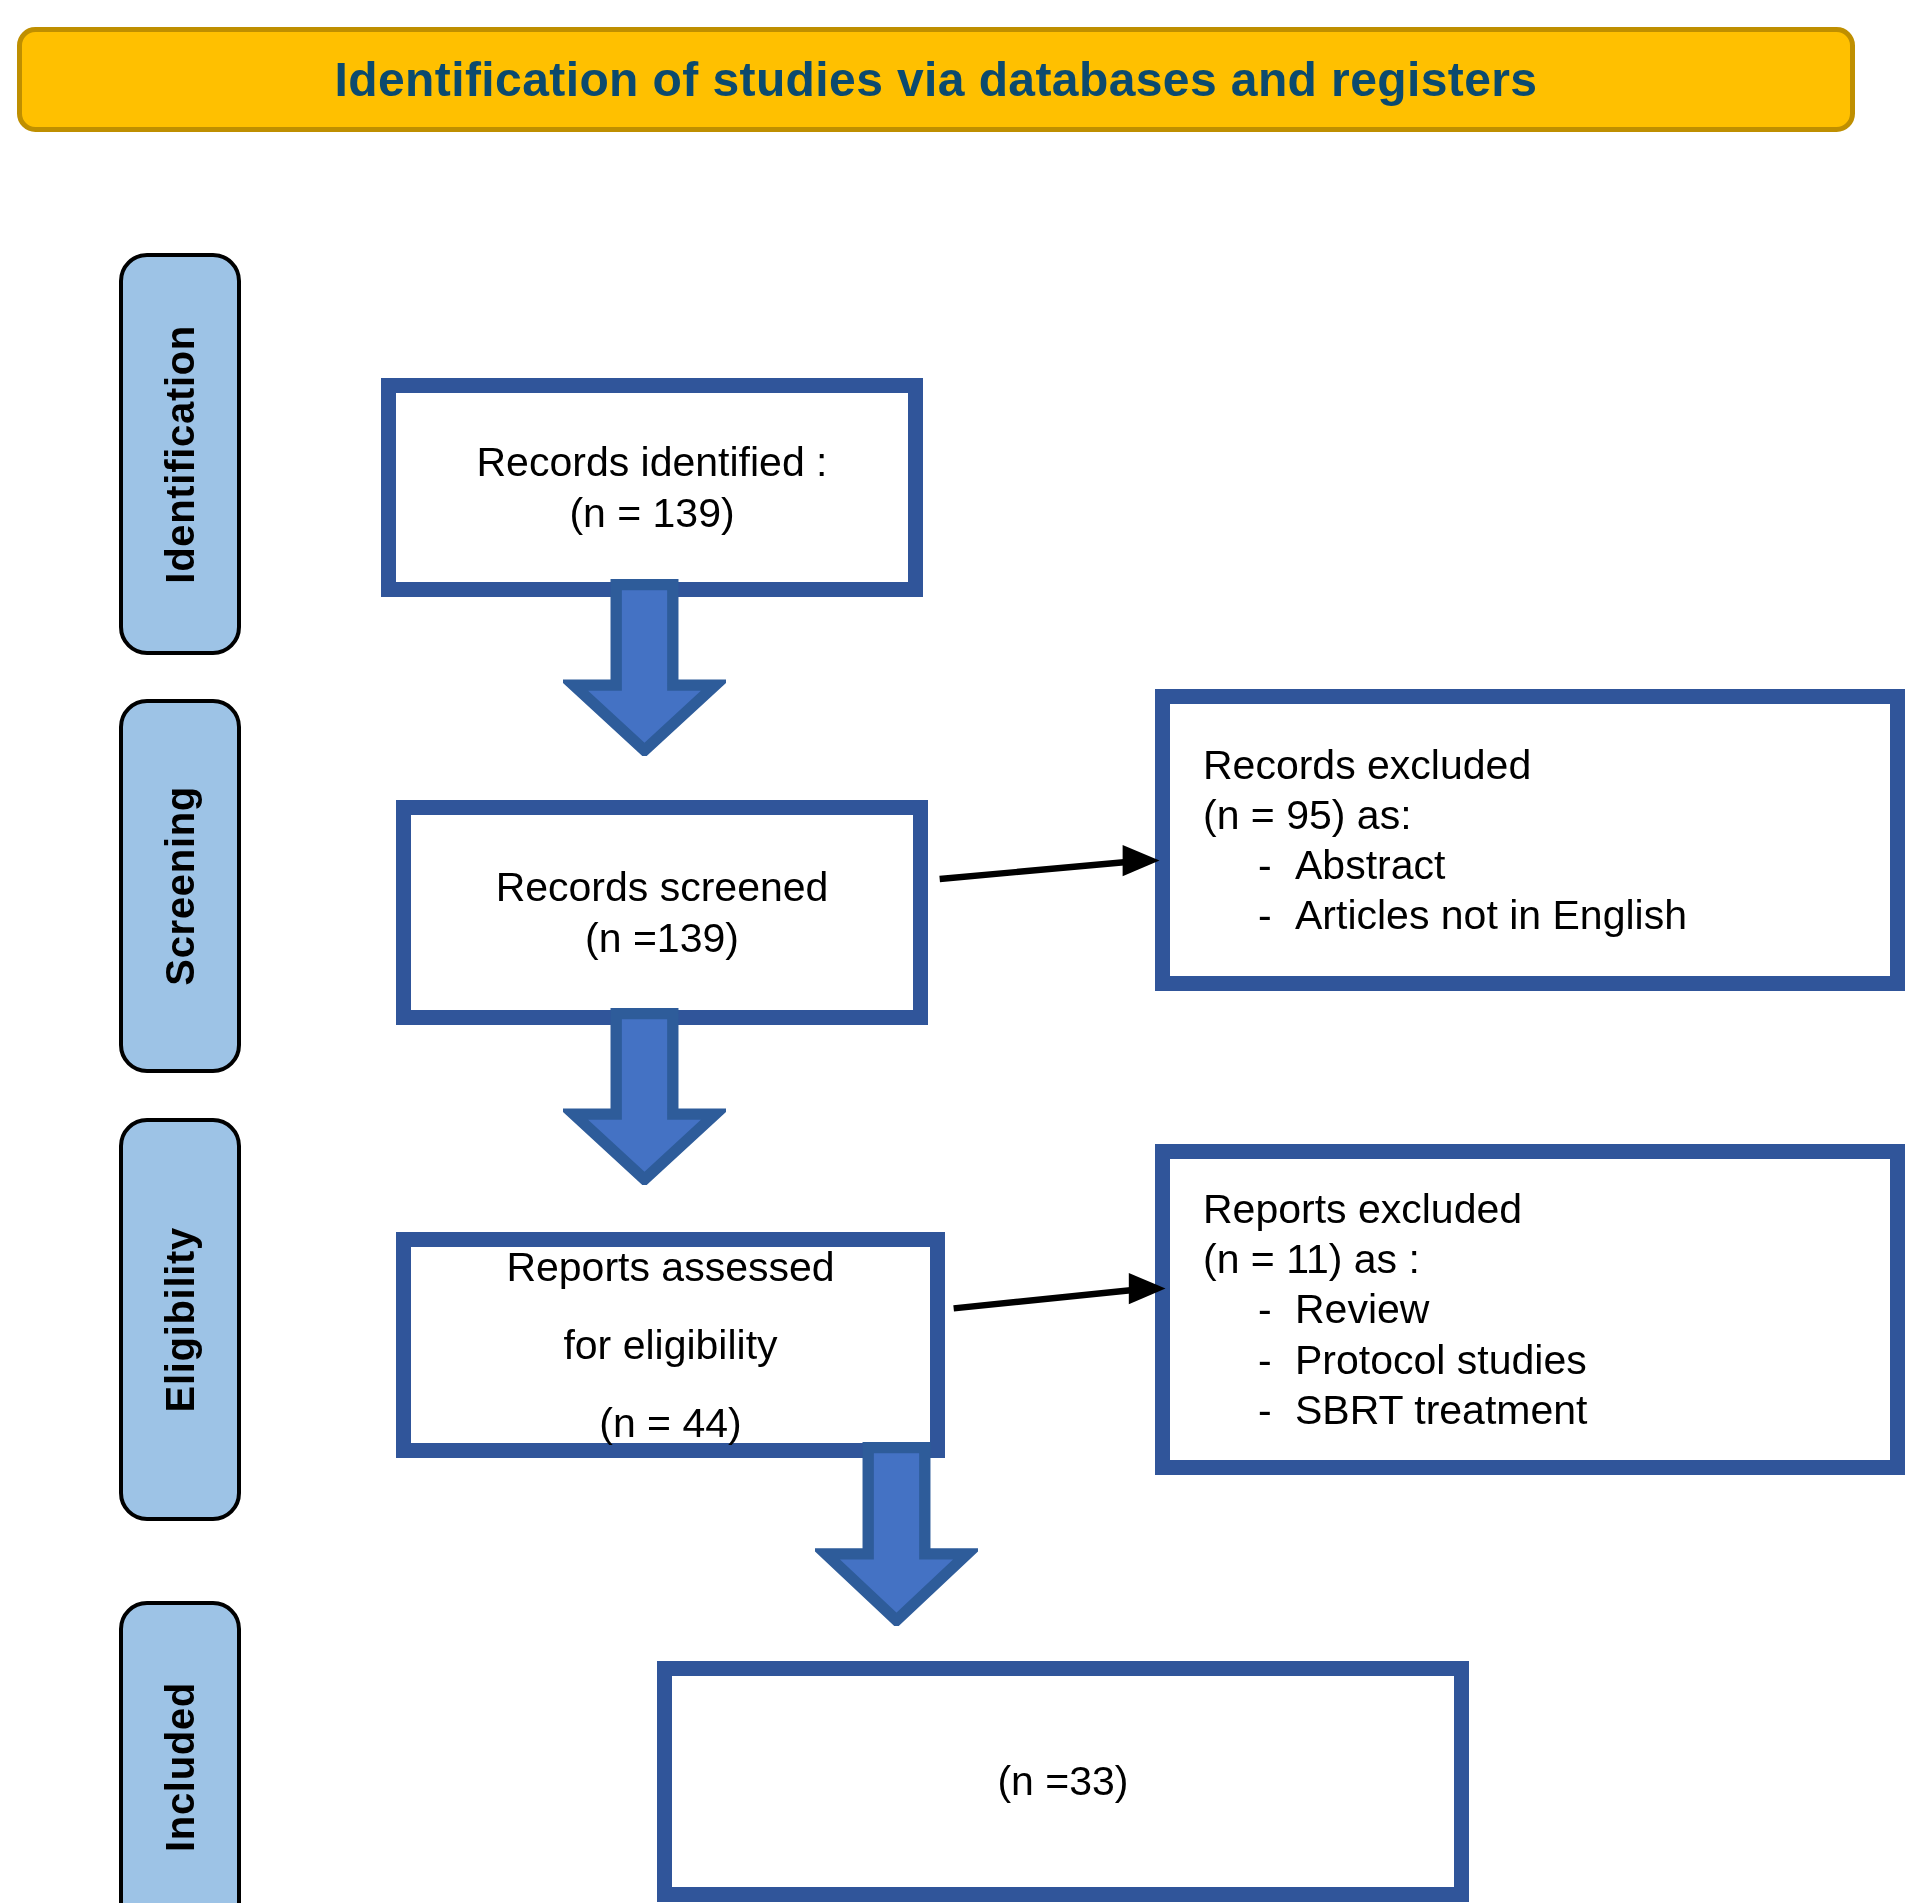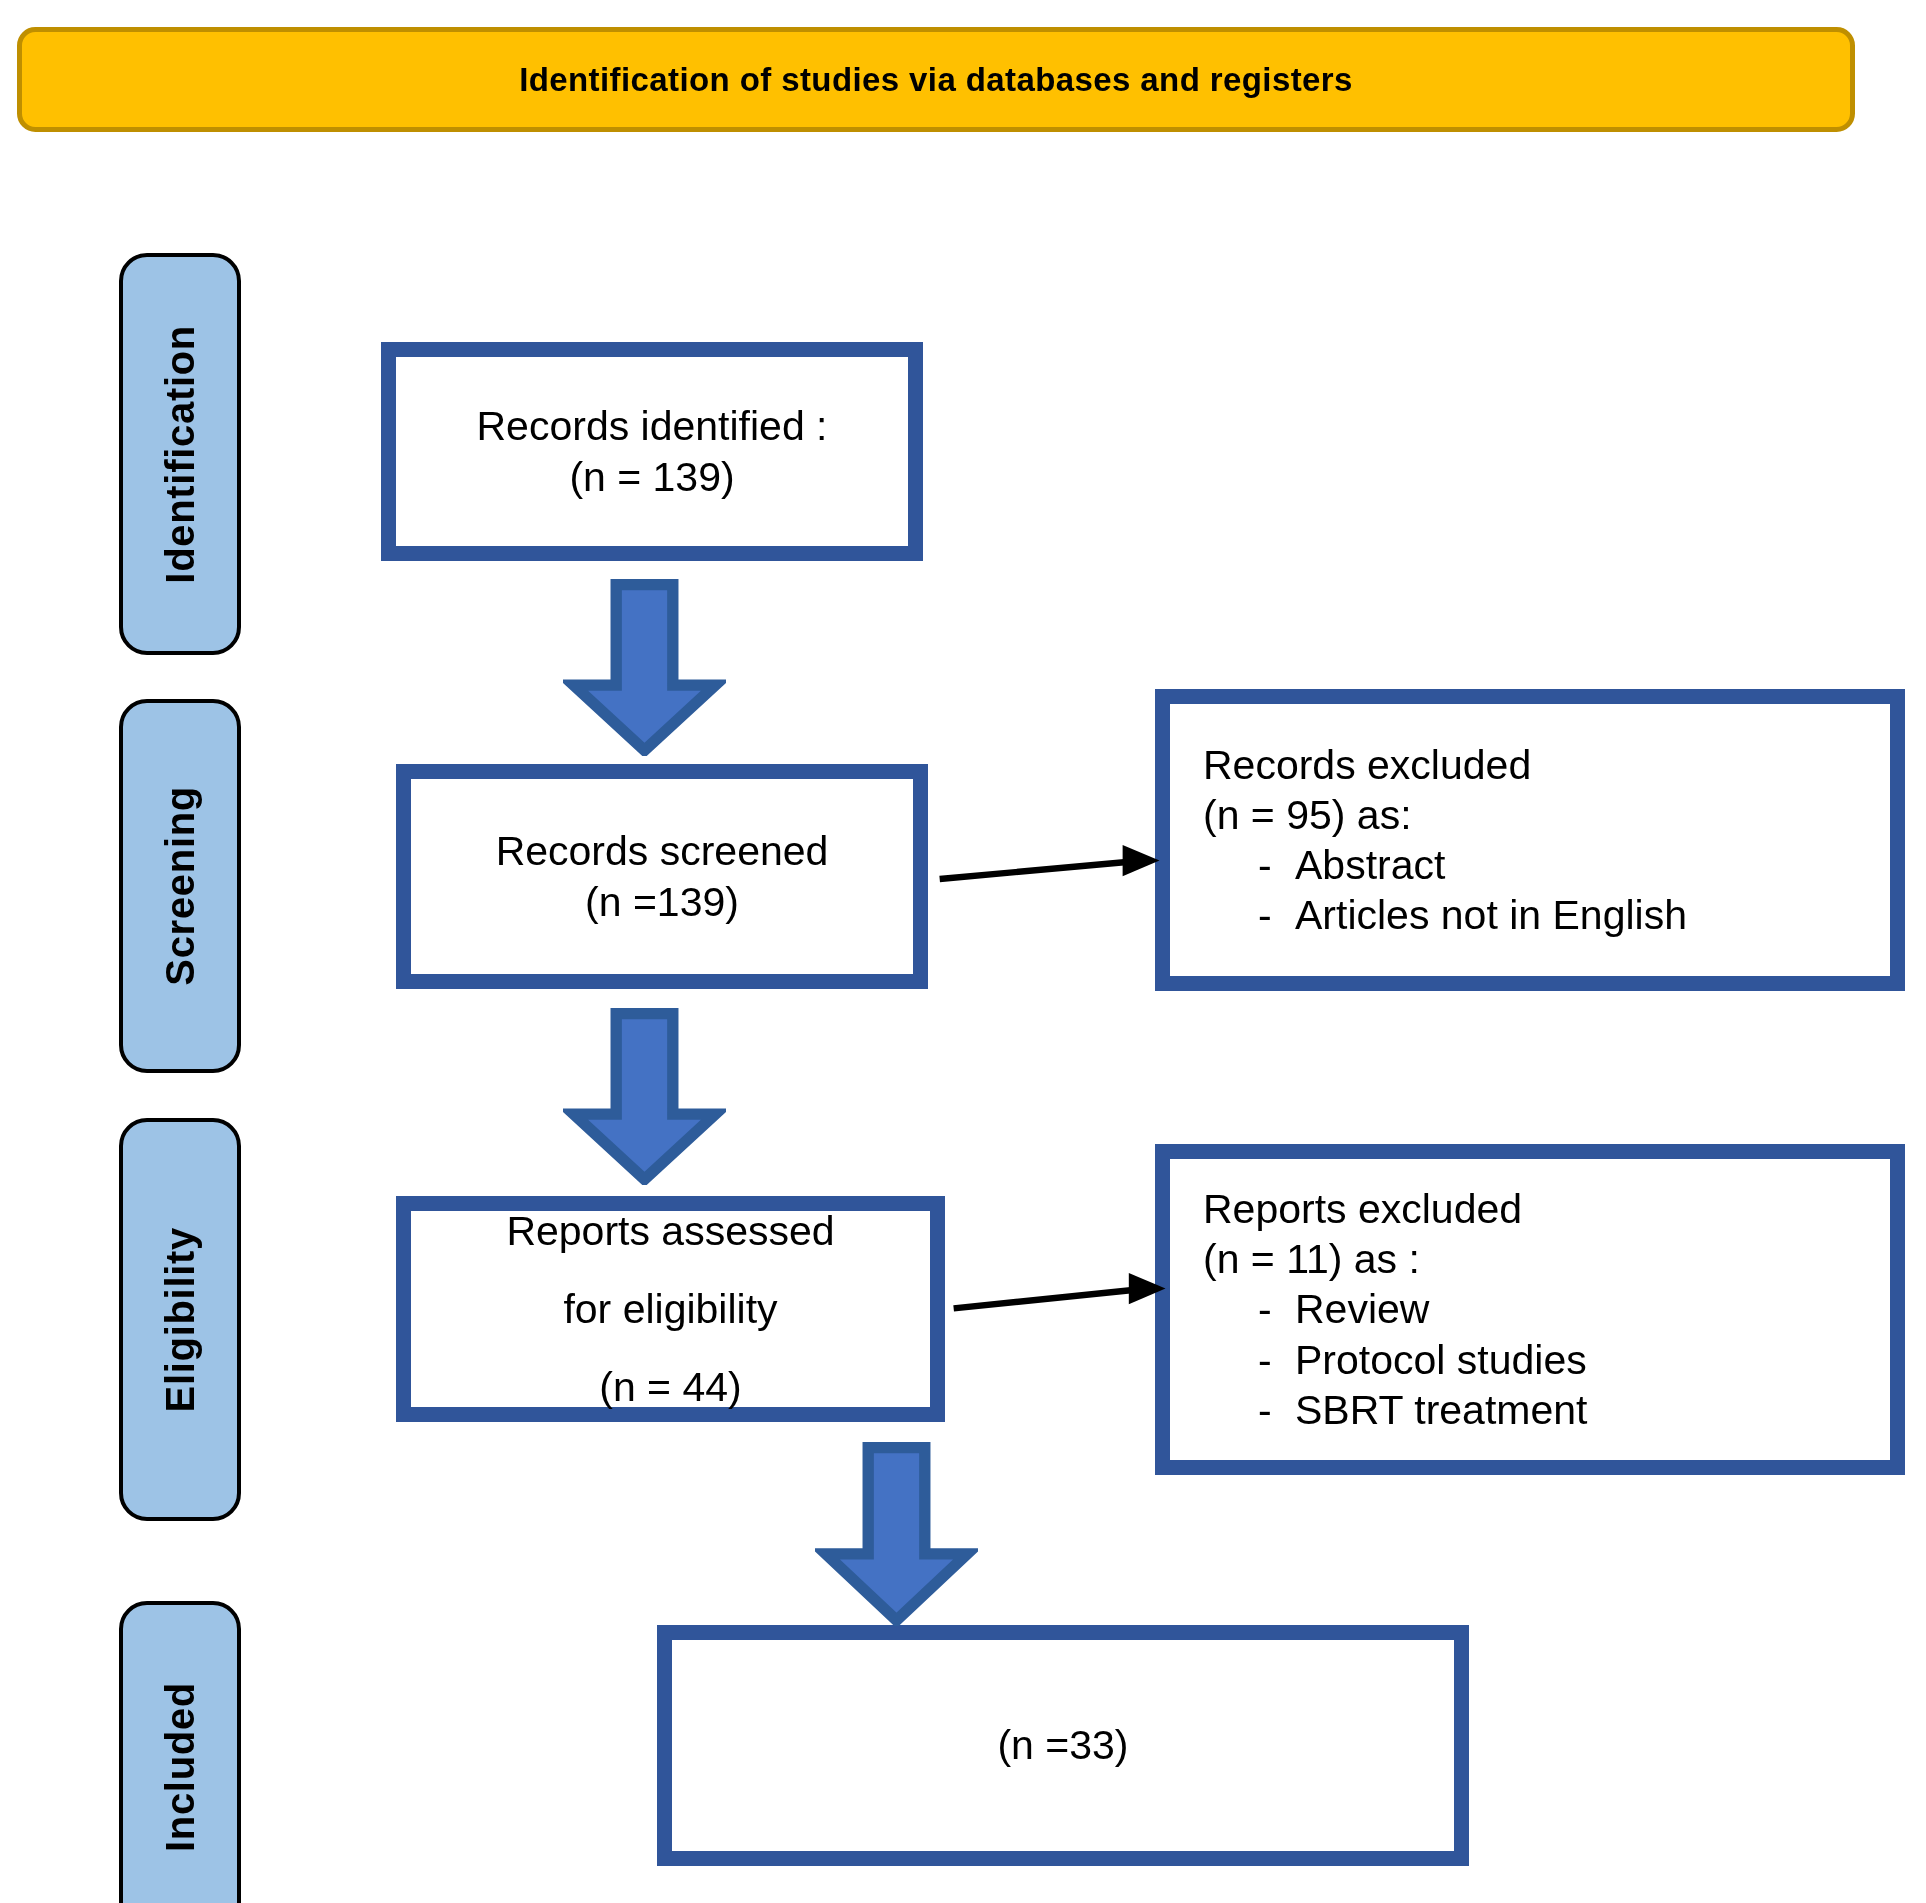--- a/index.html
+++ b/index.html
@@ -26,23 +26,23 @@
     height: 105px;
     background: #FFC000;
     border: 5px solid #BF8F00;
     border-radius: 18.4px;
     box-sizing: border-box;
     display: flex;
     align-items: center;
     justify-content: center;
   }
   .header-title {
-    font-size: 33px;
+    font-size: 48px;
     font-weight: bold;
-    color: #000000;
+    color: #0c4a6e;
     letter-spacing: 0.4px;
     white-space: nowrap;
   }
 
   
   .stage-label {
     position: absolute;
     background: #9DC3E6;
     border: 4.2px solid #000000;
     border-radius: 28px;
@@ -72,20 +72,21 @@
     border: 15.6px solid #30559A;
     box-sizing: border-box;
     display: flex;
     flex-direction: column;
     justify-content: center;
     color: #000000;
   }
   .flow-box.center-text {
     align-items: center;
     text-align: right;
+    margin-top: 36px;
   }
   .flow-box.left-text {
     align-items: flex-start;
     text-align: left;
     padding-left: 33px;
   }
   .flow-box .line {
     font-size: 41px;
     line-height: 1.22;
     white-space: nowrap;

